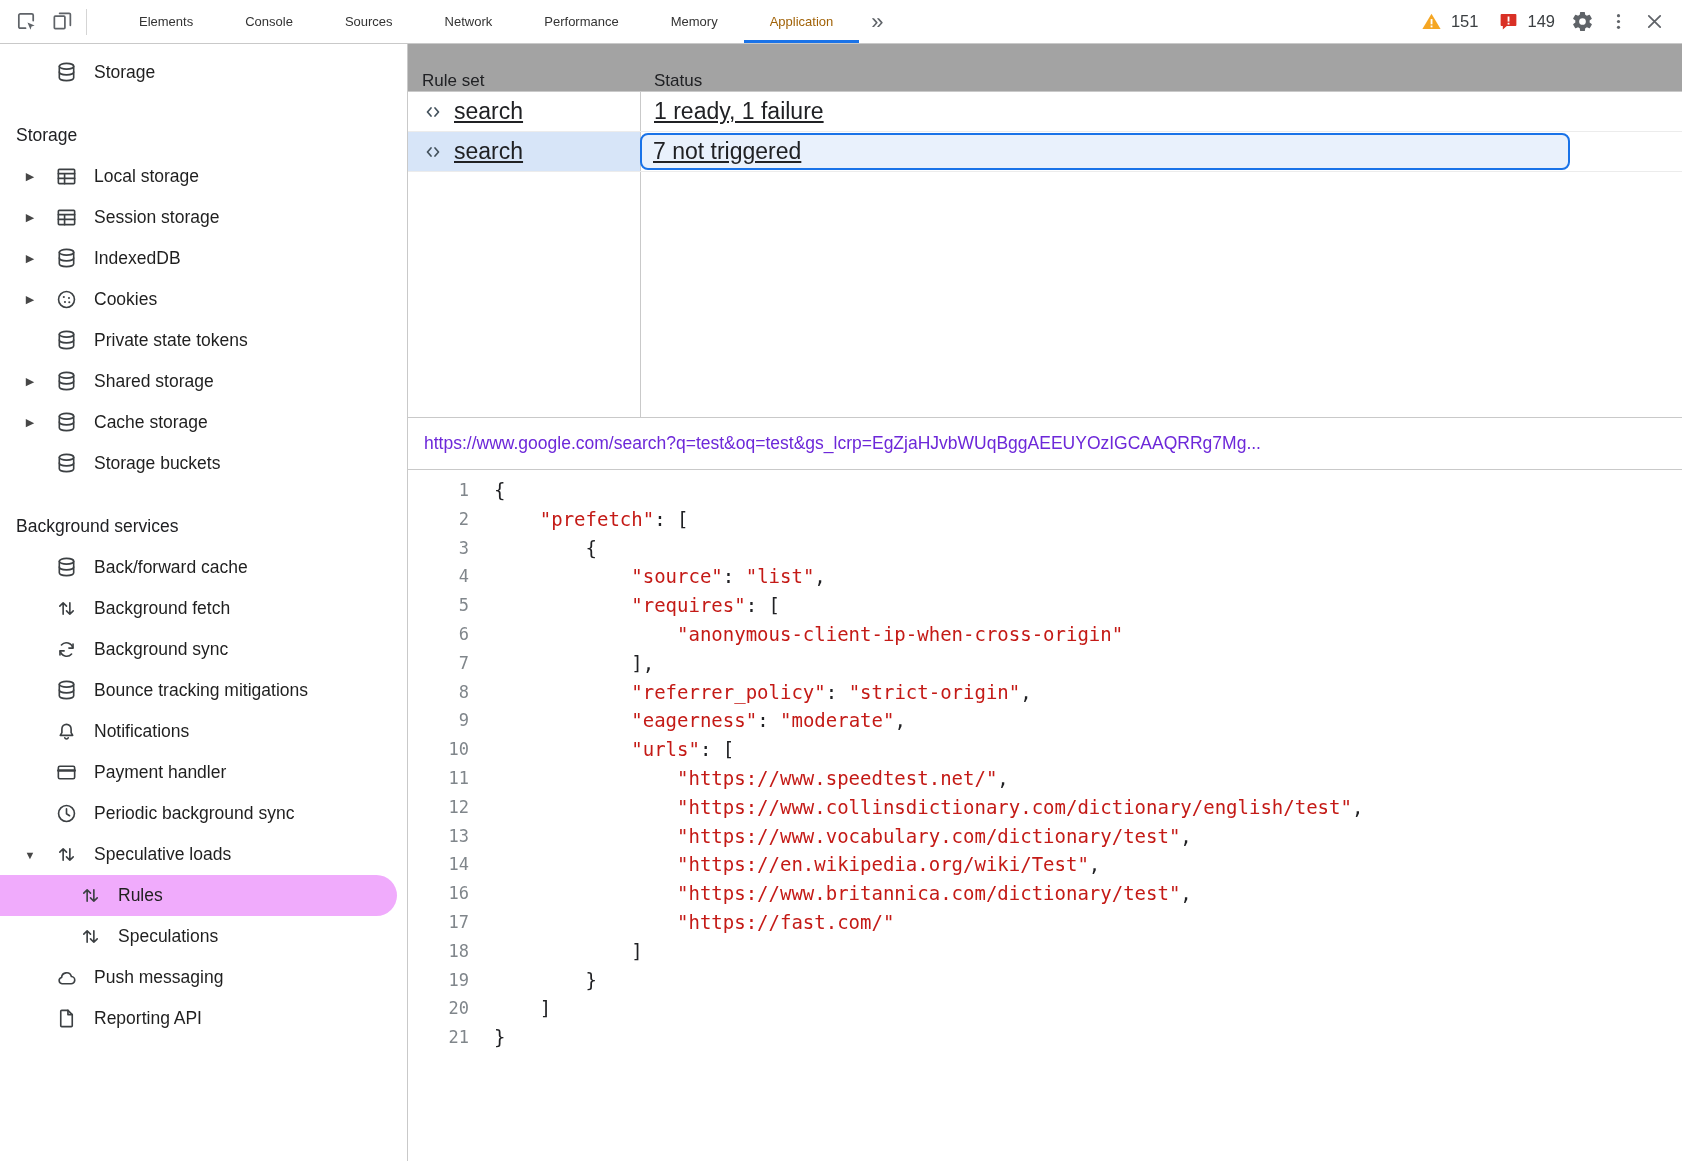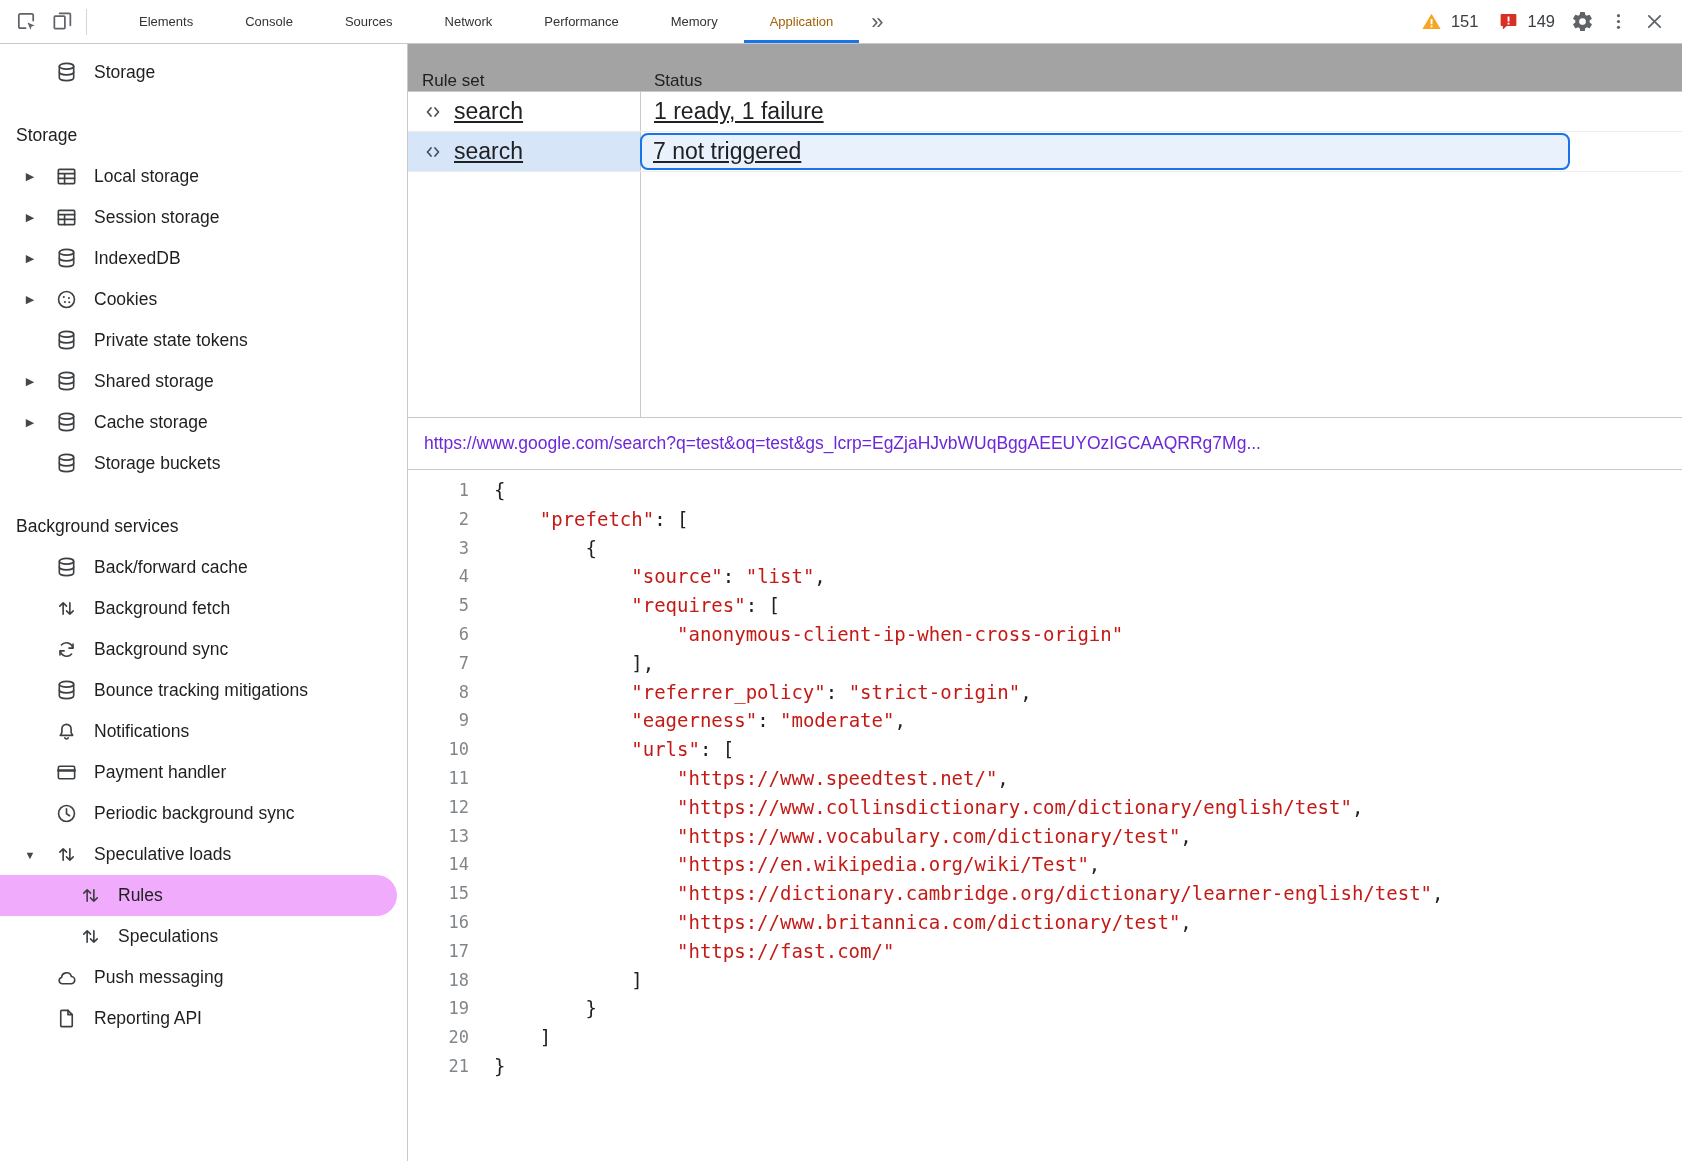--- a/index.html
+++ b/index.html
@@ -463,24 +463,20 @@
           </div>
           <div class="cline">
             <span class="lno">13</span>
             <span class="ccode"><span>                </span><span class="str">"https://www.vocabulary.com/dictionary/test"</span><span>,</span></span>
           </div>
           <div class="cline">
             <span class="lno">14</span>
             <span class="ccode"><span>                </span><span class="str">"https://en.wikipedia.org/wiki/Test"</span><span>,</span></span>
           </div>
           <div class="cline">
-            <span class="lno">15</span>
-            <span class="ccode"><span>                </span><span class="str">"https://dictionary.cambridge.org/dictionary/learner-english/test"</span><span>,</span></span>
-          </div>
-          <div class="cline">
             <span class="lno">16</span>
             <span class="ccode"><span>                </span><span class="str">"https://www.britannica.com/dictionary/test"</span><span>,</span></span>
           </div>
           <div class="cline">
             <span class="lno">17</span>
             <span class="ccode"><span>                </span><span class="str">"https://fast.com/"</span></span>
           </div>
           <div class="cline">
             <span class="lno">18</span>
             <span class="ccode"><span>            ]</span></span>

